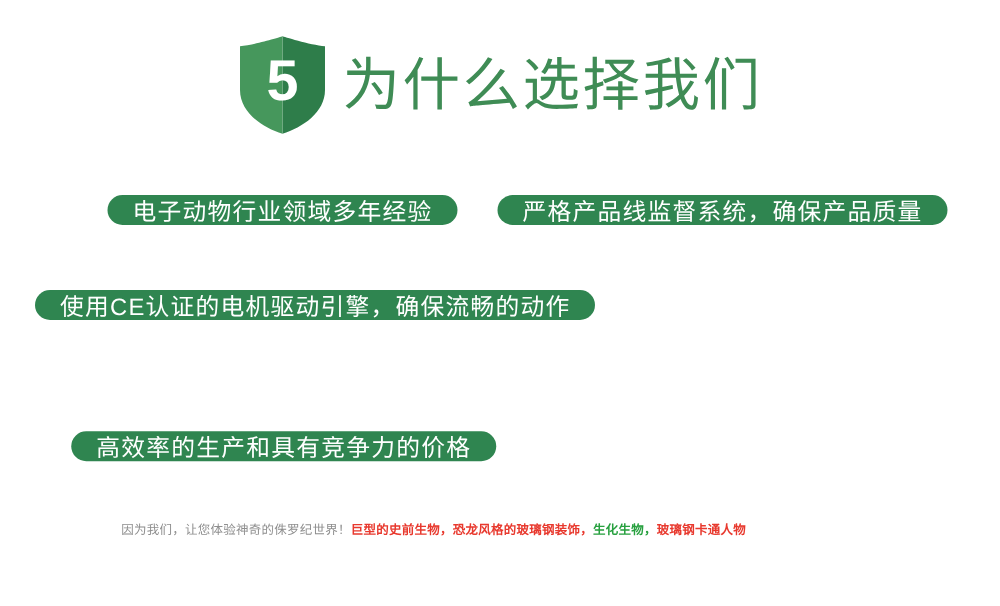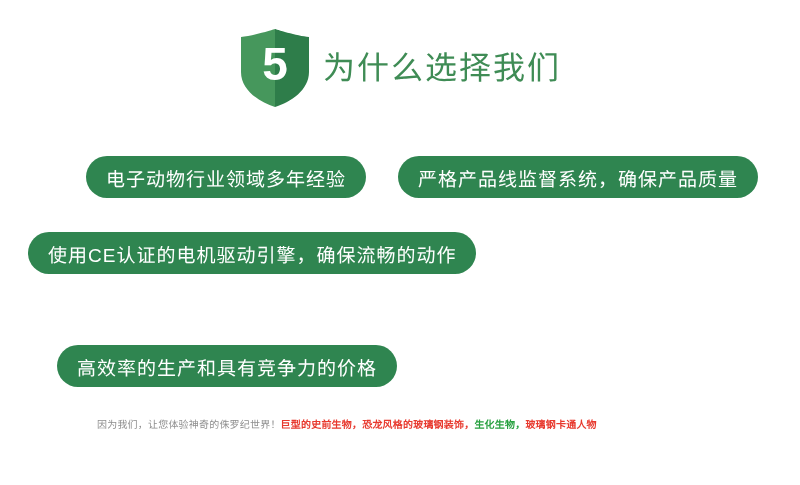--- a/index.html
+++ b/index.html
@@ -57,35 +57,35 @@
     justify-content: center;
     color: #ffffff;
     font-size: 46px;
     font-weight: bold;
     line-height: 1;
     padding-bottom: 8px;
     box-sizing: border-box;
     letter-spacing: 0;
   }
   .header-title {
-    font-size: 32px;
+    font-size: 46px;
     color: #3f8c55;
     letter-spacing: 2px;
     line-height: 1;
     font-weight: normal;
     white-space: nowrap;
   }
 
   
   .pill {
     position: absolute;
     display: flex;
     align-items: center;
     box-sizing: border-box;
-    height: 42px;
+    height: 24px;
     border-radius: 21px;
     background: #2f8550;
     color: #ffffff;
     font-size: 19px;
     letter-spacing: 1px;
     white-space: nowrap;
     padding: 0 20px;
   }
   .pill.p1 { left: 86px;  top: 156px; }
   .pill.p2 { left: 398px; top: 156px; }

